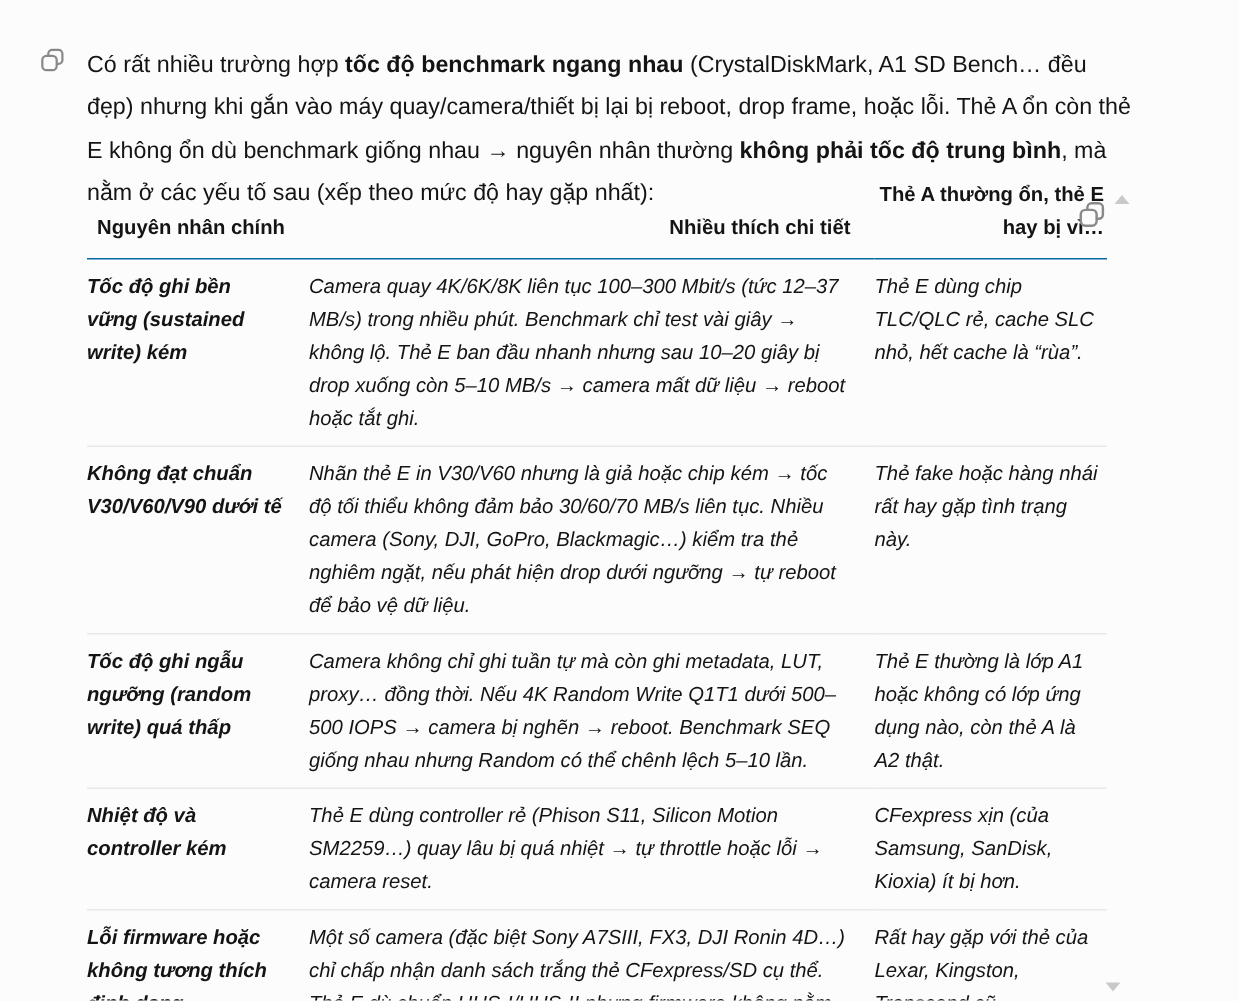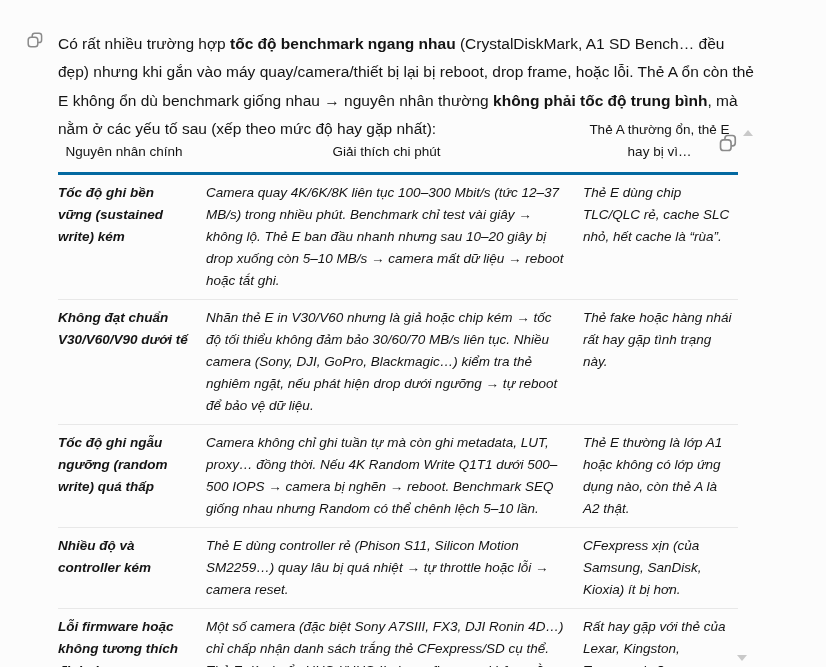--- a/index.html
+++ b/index.html
@@ -50,25 +50,25 @@
     border-collapse: collapse;
     table-layout: fixed;
     font-size: 13.5px;
     line-height: 22px;
     color: #141414;
   }
   col.c1 { width: 148px; }
   col.c2 { width: 377px; }
   col.c3 { width: 155px; }
   table.data th {
-    text-align: center;
+    text-align: right;
     vertical-align: bottom;
-    font-weight: 400;
+    font-weight: 700;
     padding: 0 16px 9px 0;
-    border-bottom: 3px solid #0369a1;
+    border-bottom: 1px solid #0369a1;
   }
   table.data td {
     vertical-align: top;
     padding: 7px 16px 7px 0;
     border-bottom: 1px solid #e8e8e8;
     font-style: italic;
   }
   table.data th:last-child,
   table.data td:last-child { padding-right: 2px; }
   td.cause { font-weight: 700; }
@@ -123,42 +123,42 @@
   <div class="table-wrap">
     <table class="data">
       <colgroup>
           <col class="c1">
           <col class="c2">
           <col class="c3">
         </colgroup>
       <thead>
         <tr>
           <th>Nguyên nhân chính</th>
-          <th>Giải thích chi phút</th>
+          <th>Nhiều thích chi tiết</th>
           <th>Thẻ A thường ổn, thẻ E hay bị vì…</th>
         </tr>
       </thead>
       <tbody>
         <tr>
           <td class="cause">Tốc độ ghi bền vững (sustained write) kém</td>
           <td>Camera quay 4K/6K/8K liên tục 100–300 Mbit/s (tức 12–37 MB/s) trong nhiều phút. Benchmark chỉ test vài giây → không lộ. Thẻ E ban đầu nhanh nhưng sau 10–20 giây bị drop xuống còn 5–10 MB/s → camera mất dữ liệu → reboot hoặc tắt ghi.</td>
           <td>Thẻ E dùng chip TLC/QLC rẻ, cache SLC nhỏ, hết cache là “rùa”.</td>
         </tr>
         <tr>
           <td class="cause">Không đạt chuẩn V30/V60/V90 dưới tế</td>
           <td>Nhãn thẻ E in V30/V60 nhưng là giả hoặc chip kém → tốc độ tối thiểu không đảm bảo 30/60/70 MB/s liên tục. Nhiều camera (Sony, DJI, GoPro, Blackmagic…) kiểm tra thẻ nghiêm ngặt, nếu phát hiện drop dưới ngưỡng → tự reboot để bảo vệ dữ liệu.</td>
           <td>Thẻ fake hoặc hàng nhái rất hay gặp tình trạng này.</td>
         </tr>
         <tr>
           <td class="cause">Tốc độ ghi ngẫu ngưỡng (random write) quá thấp</td>
           <td>Camera không chỉ ghi tuần tự mà còn ghi metadata, LUT, proxy… đồng thời. Nếu 4K Random Write Q1T1 dưới 500–500 IOPS → camera bị nghẽn → reboot. Benchmark SEQ giống nhau nhưng Random có thể chênh lệch 5–10 lần.</td>
           <td>Thẻ E thường là lớp A1 hoặc không có lớp ứng dụng nào, còn thẻ A là A2 thật.</td>
         </tr>
         <tr>
-          <td class="cause">Nhiều độ và controller kém</td>
+          <td class="cause">Nhiệt độ và controller kém</td>
           <td>Thẻ E dùng controller rẻ (Phison S11, Silicon Motion SM2259…) quay lâu bị quá nhiệt → tự throttle hoặc lỗi → camera reset.</td>
           <td>CFexpress xịn (của Samsung, SanDisk, Kioxia) ít bị hơn.</td>
         </tr>
         <tr>
           <td class="cause">Lỗi firmware hoặc không tương thích định dạng</td>
           <td>Một số camera (đặc biệt Sony A7SIII, FX3, DJI Ronin 4D…) chỉ chấp nhận danh sách trắng thẻ CFexpress/SD cụ thể. Thẻ E dù chuẩn UHS-I/UHS-II nhưng firmware không nằm trong whitelist → bị từ chối.</td>
           <td>Rất hay gặp với thẻ của Lexar, Kingston, Transcend cũ…</td>
         </tr>
       </tbody>
     </table>

